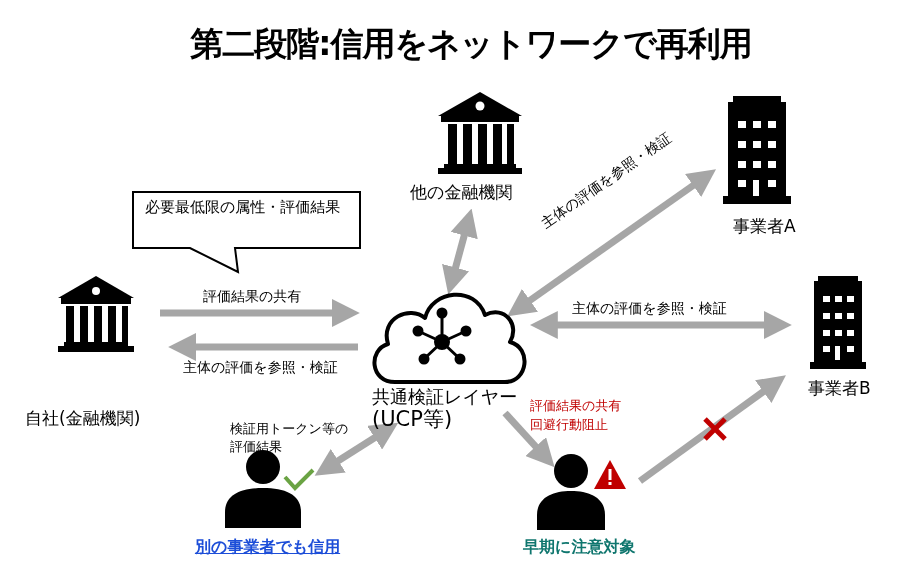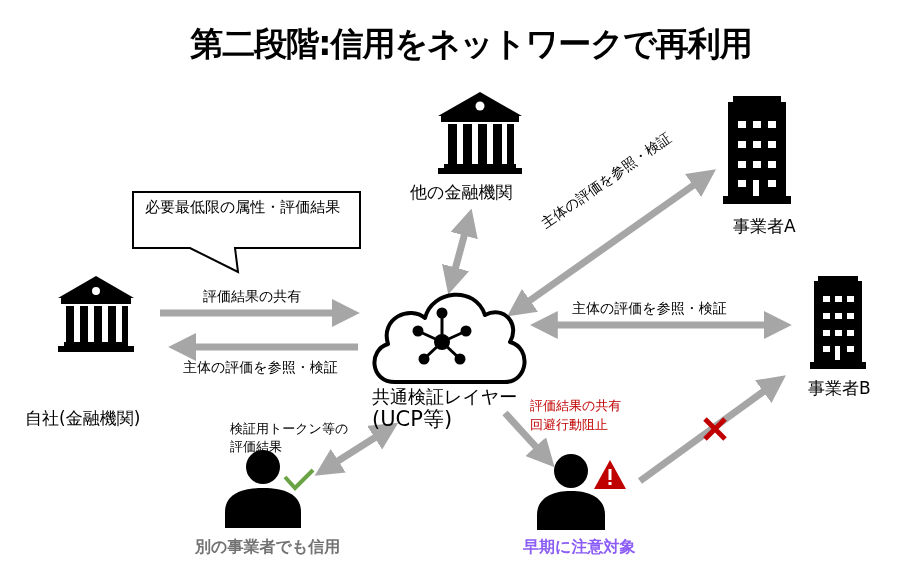--- a/index.html
+++ b/index.html
@@ -3,23 +3,23 @@
 <meta charset="utf-8">
 <style>
   html, body { margin: 0; padding: 0; background: #ffffff; }
   body { width: 922px; height: 577px; position: relative; overflow: hidden;
          font-family: "DejaVu Sans", "Liberation Sans", sans-serif; color: #000; }
   .abs { position: absolute; white-space: nowrap; }
   .title { left: 10px; width: 922px; top: 22px; text-align: center; font-size: 33px; font-weight: bold; letter-spacing: -1px; }
   .lbl { font-size: 16px; }
   .lbl-big { font-size: 17px; }
   .ctr { }
-  .green { color: #737373; font-weight: bold; }
+  .green { color: #1d4ed8; font-weight: bold; text-decoration: underline; }
   .red { color: #c00000; }
-  .redb { color: #8b5cf6; font-weight: bold; }
+  .redb { color: #0f766e; font-weight: bold; }
   svg.layer { position: absolute; left: 0; top: 0; }
   .callout-text { font-size: 15px; line-height: 23px; }
 </style>
 </head>
 <body>
 
 <div class="abs title">第二段階:信用をネットワークで再利用</div>
 
 <svg class="layer" width="922" height="577" viewBox="0 0 922 577">
   <defs>

